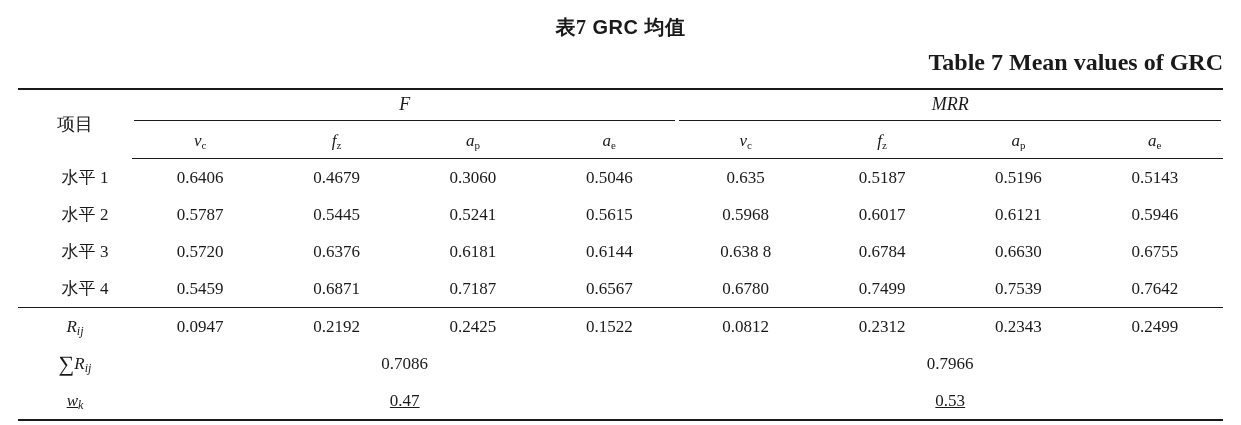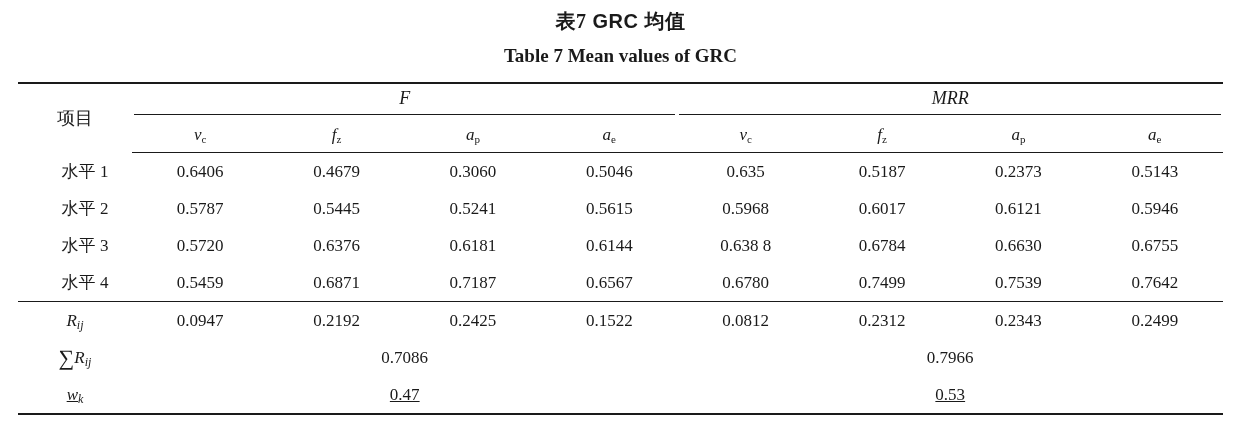--- a/index.html
+++ b/index.html
@@ -20,31 +20,31 @@
     position: relative;
     box-sizing: border-box;
     padding: 0 18px;
   }
   .title-cn {
     text-align: center;
     font-family: "Liberation Sans", sans-serif;
     font-weight: bold;
     font-size: 20px;
     letter-spacing: 0.5px;
-    margin-top: 8px;
+    margin-top: 14px;
     line-height: 26px;
   }
   .title-cn .tnum {
     font-family: "Liberation Serif", serif;
   }
   .title-en {
-    text-align: center;
+    text-align: right;
     font-family: "Liberation Serif", serif;
     font-weight: bold;
-    font-size: 19px;
+    font-size: 24px;
     margin-top: 10px;
     line-height: 24px;
   }
   table.grc {
     width: 1205px;
     margin: 14px auto 0 auto;
     border-collapse: collapse;
     font-size: 17px;
   }
   table.grc td, table.grc th {
@@ -173,21 +173,21 @@
       </tr>
 
       <tr class="data-row">
         <td class="row-label"><span>水平</span>&nbsp;<span class="lnum">1</span></td>
         <td>0.6406</td>
         <td>0.4679</td>
         <td>0.3060</td>
         <td>0.5046</td>
         <td>0.635</td>
         <td>0.5187</td>
-        <td>0.2373</td>
+        <td>0.5196</td>
         <td>0.5143</td>
       </tr>
       <tr class="data-row">
         <td class="row-label"><span>水平</span>&nbsp;<span class="lnum">2</span></td>
         <td>0.5787</td>
         <td>0.5445</td>
         <td>0.5241</td>
         <td>0.5615</td>
         <td>0.5968</td>
         <td>0.6017</td>

